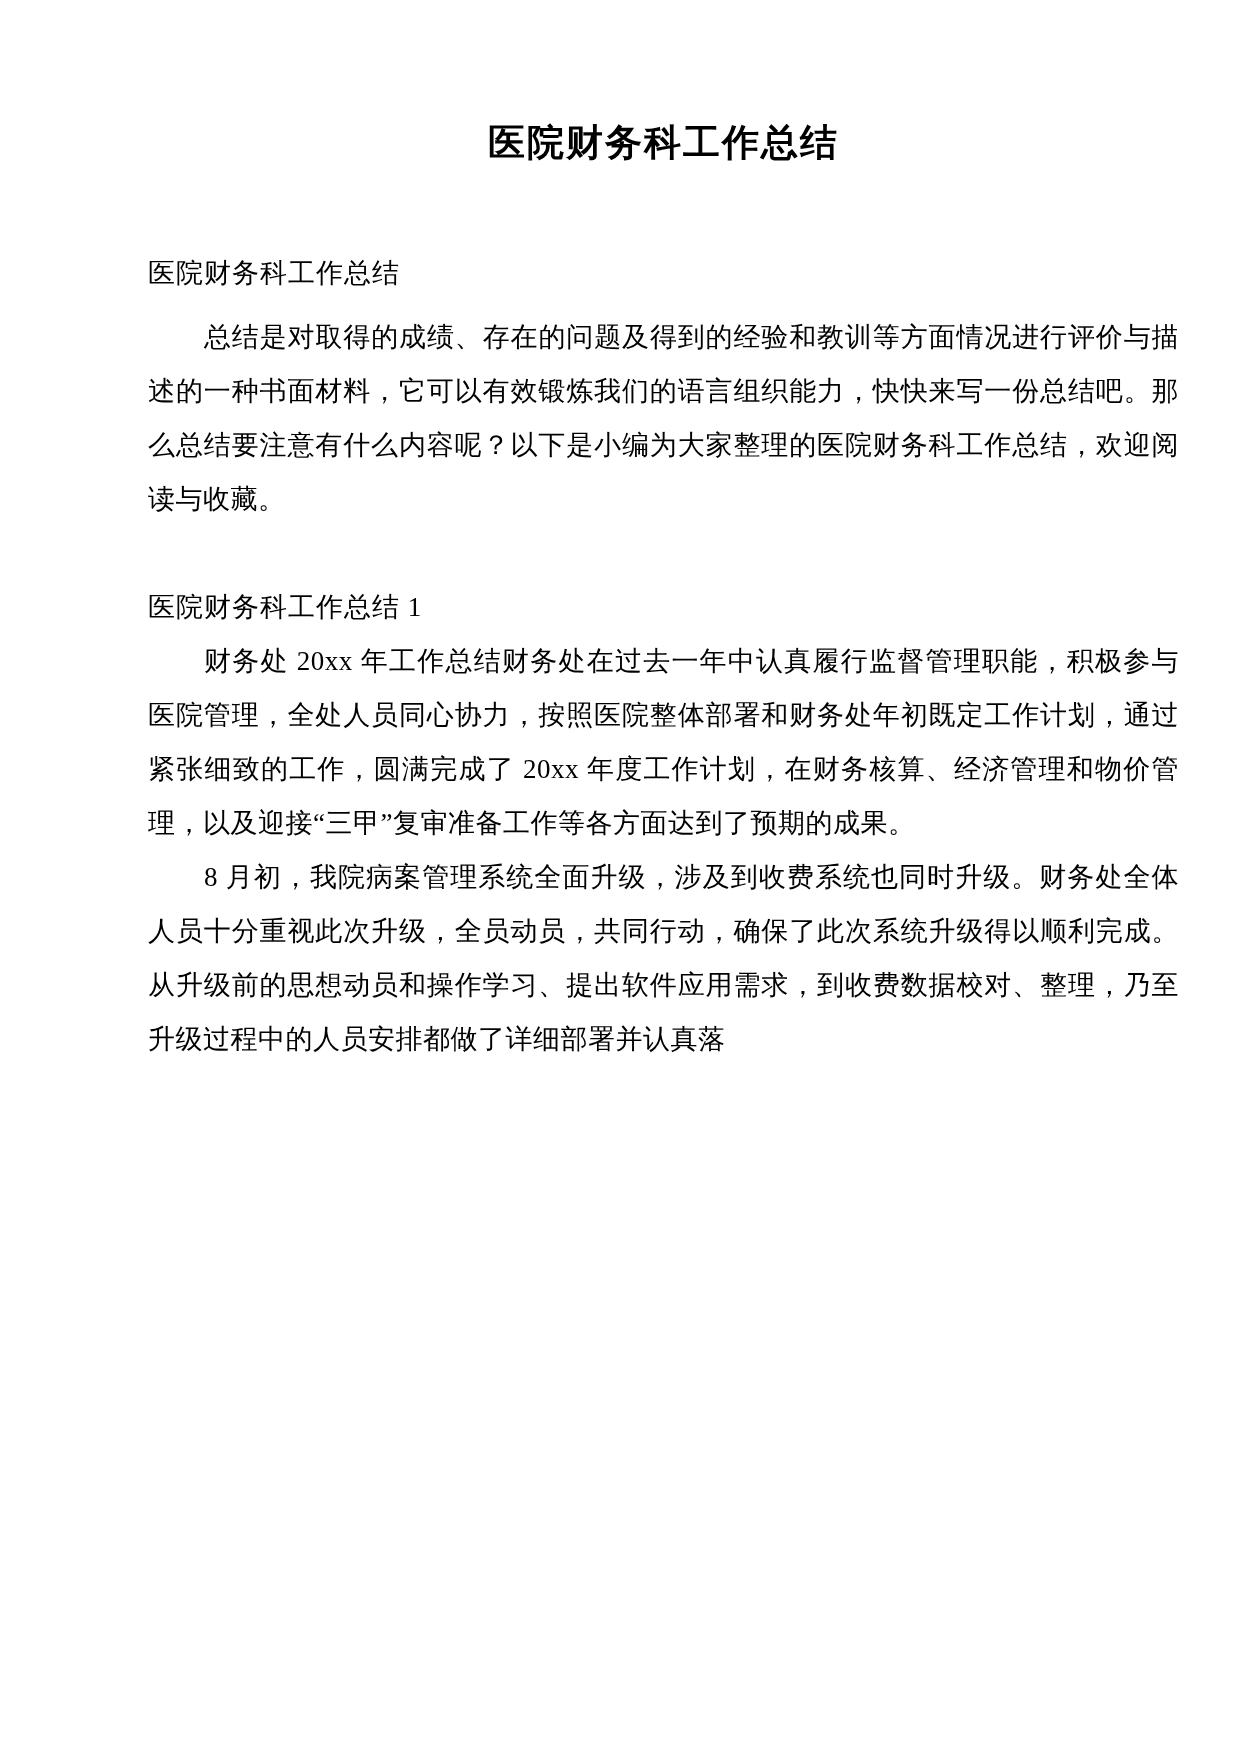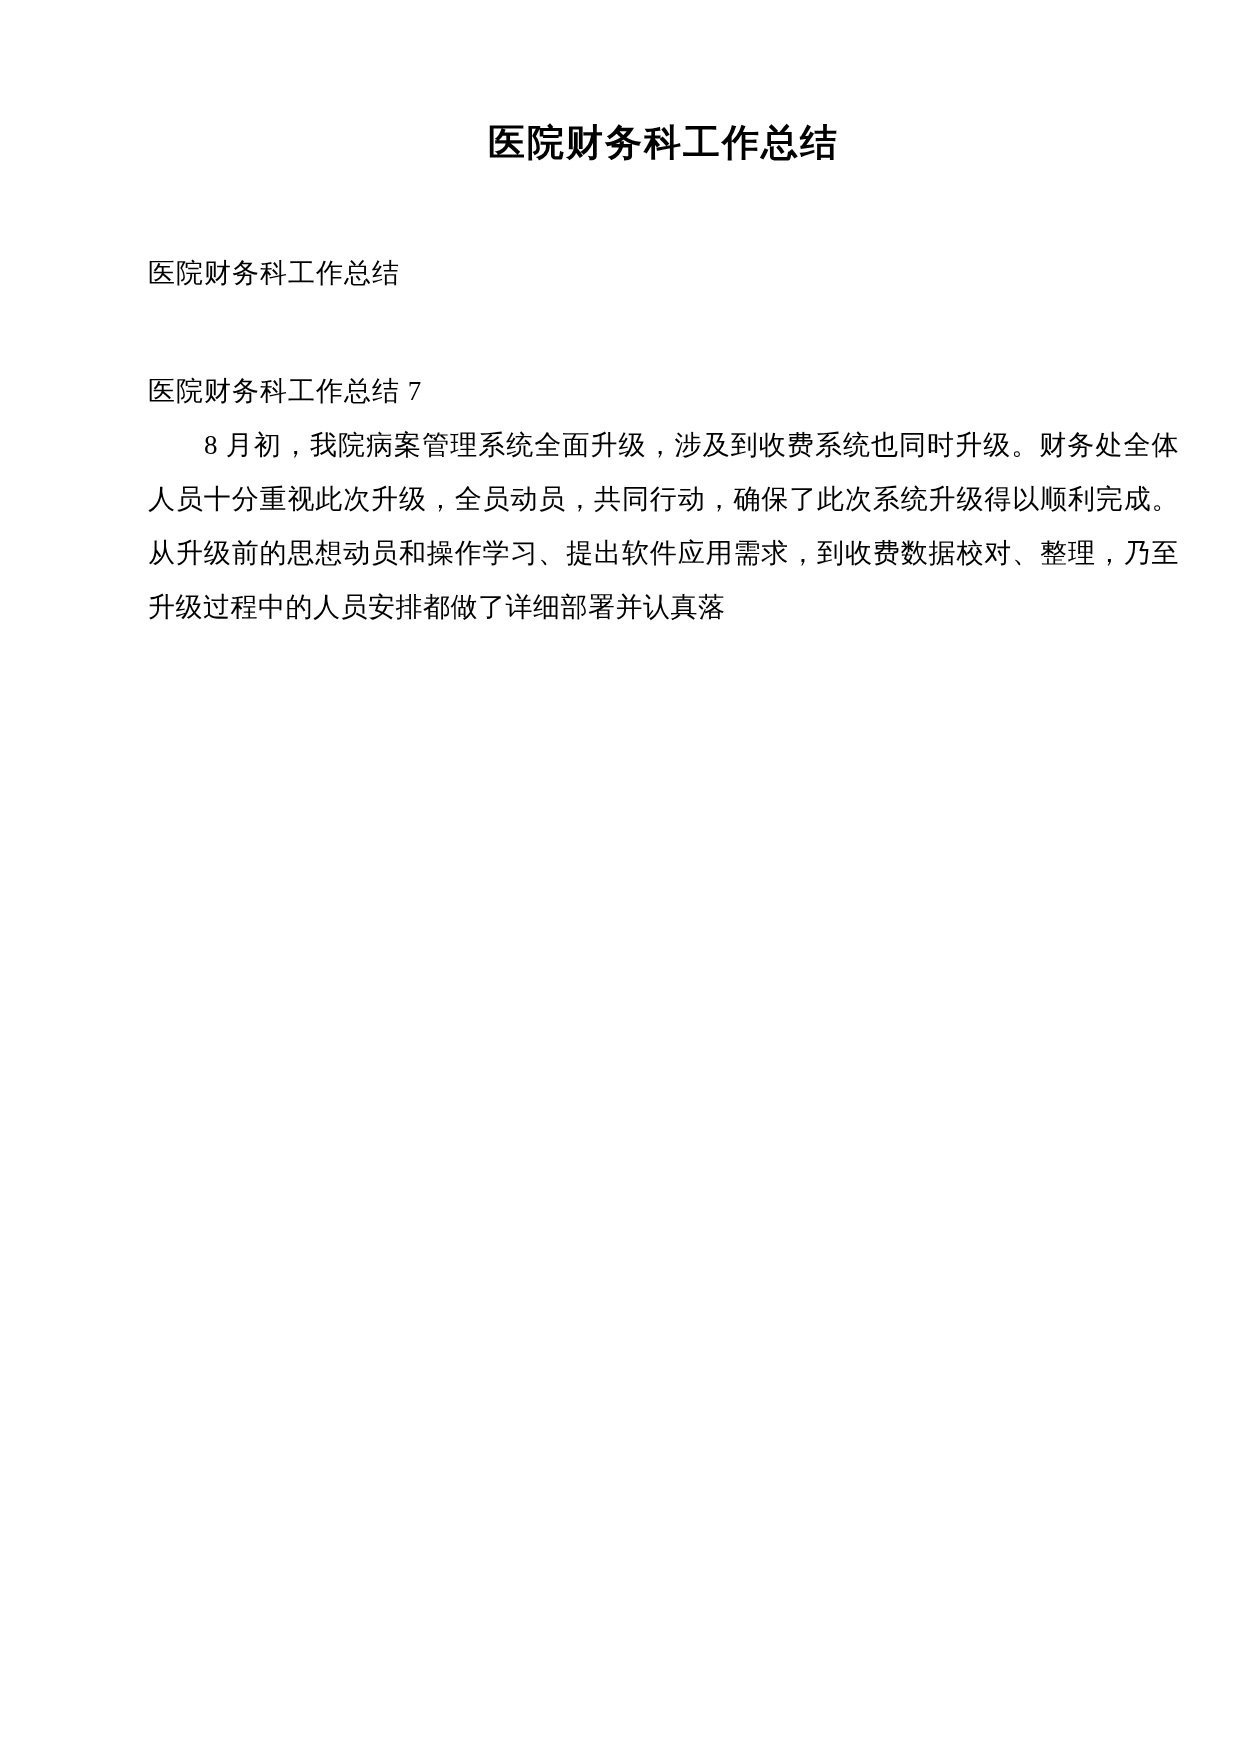--- a/index.html
+++ b/index.html
@@ -50,22 +50,24 @@
 <body>
 
 <div class="page">
 
   <h1 class="doc-title">医院财务科工作总结</h1>
 
   <p class="para heading-line">医院财务科工作总结</p>
 
   <div class="spacer-sm"></div>
 
+  <p class="para indent">总结是对取得的成绩、存在的问题及得到的经验和教训等方面情况进行评价与描述的一种书面材料，它可以有效锻炼我们的语言组织能力，快快来写一份总结吧。那么总结要注意有什么内容呢？以下是小编为大家整理的医院财务科工作总结，欢迎阅读与收藏。</p>
 
   <div class="spacer-md"></div>
 
-  <p class="para heading-line">医院财务科工作总结 7</p>
+  <p class="para heading-line">医院财务科工作总结 1</p>
 
+  <p class="para indent">财务处 20xx 年工作总结财务处在过去一年中认真履行监督管理职能，积极参与医院管理，全处人员同心协力，按照医院整体部署和财务处年初既定工作计划，通过紧张细致的工作，圆满完成了 20xx 年度工作计划，在财务核算、经济管理和物价管理，以及迎接“三甲”复审准备工作等各方面达到了预期的成果。</p>
 
 
   <p class="para indent">8 月初，我院病案管理系统全面升级，涉及到收费系统也同时升级。财务处全体人员十分重视此次升级，全员动员，共同行动，确保了此次系统升级得以顺利完成。从升级前的思想动员和操作学习、提出软件应用需求，到收费数据校对、整理，乃至升级过程中的人员安排都做了详细部署并认真落</p>
 
 </div>
 
 </body></html>

